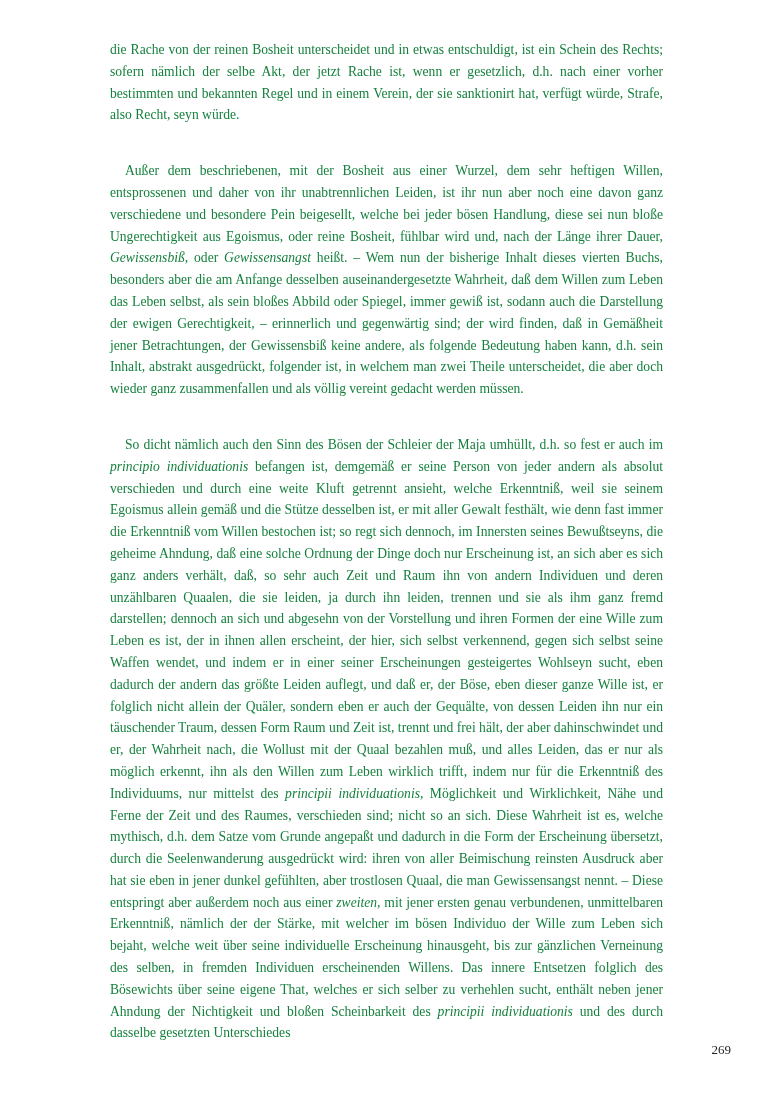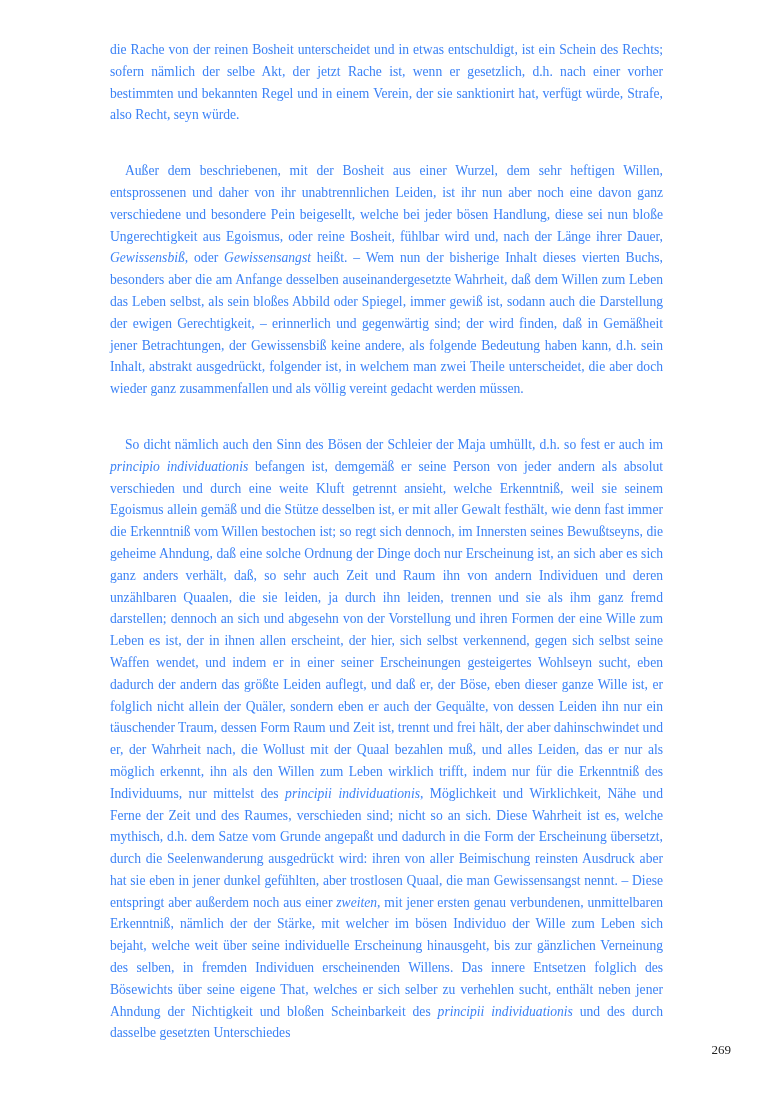--- a/index.html
+++ b/index.html
@@ -15,21 +15,21 @@
     overflow: hidden;
     font-family: "Liberation Serif", serif;
   }
   .text-block {
     position: absolute;
     left: 110px;
     top: 39px;
     width: 553px;
     font-size: 13.6px;
     line-height: 21.8px;
-    color: #3b82f6;
+    color: #15803d;
     text-align: justify;
   }
   p.para {
     margin: 0;
     padding: 0;
     text-align: justify;
   }
   p.para.indent {
     text-indent: 15px;
     margin-top: 34px;

